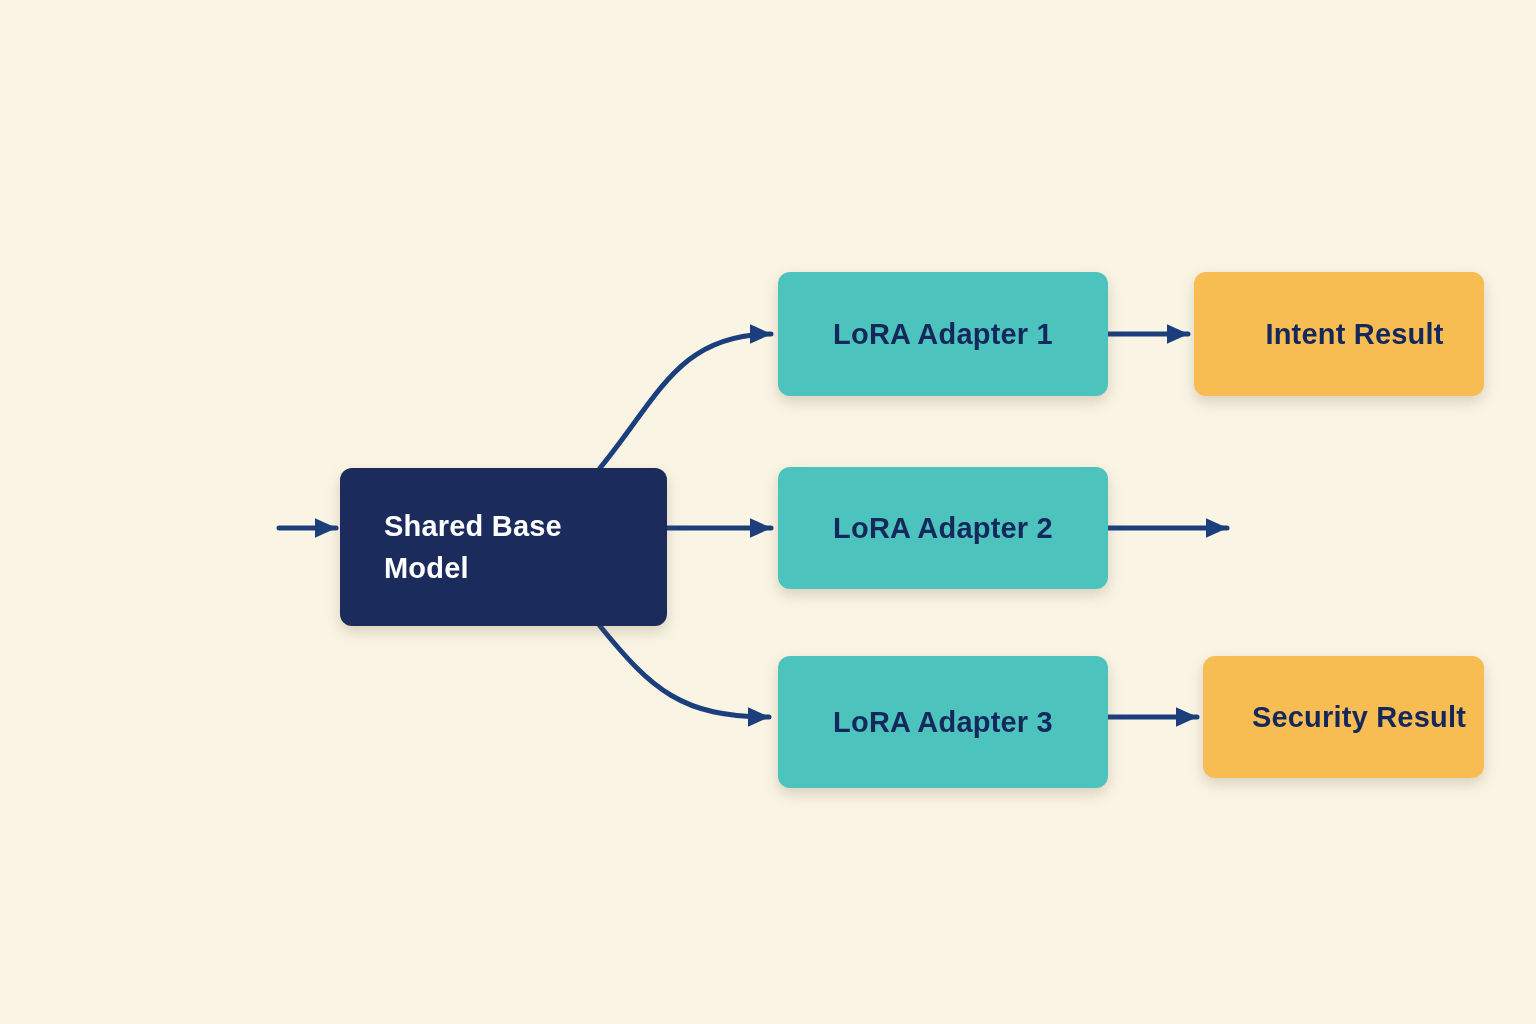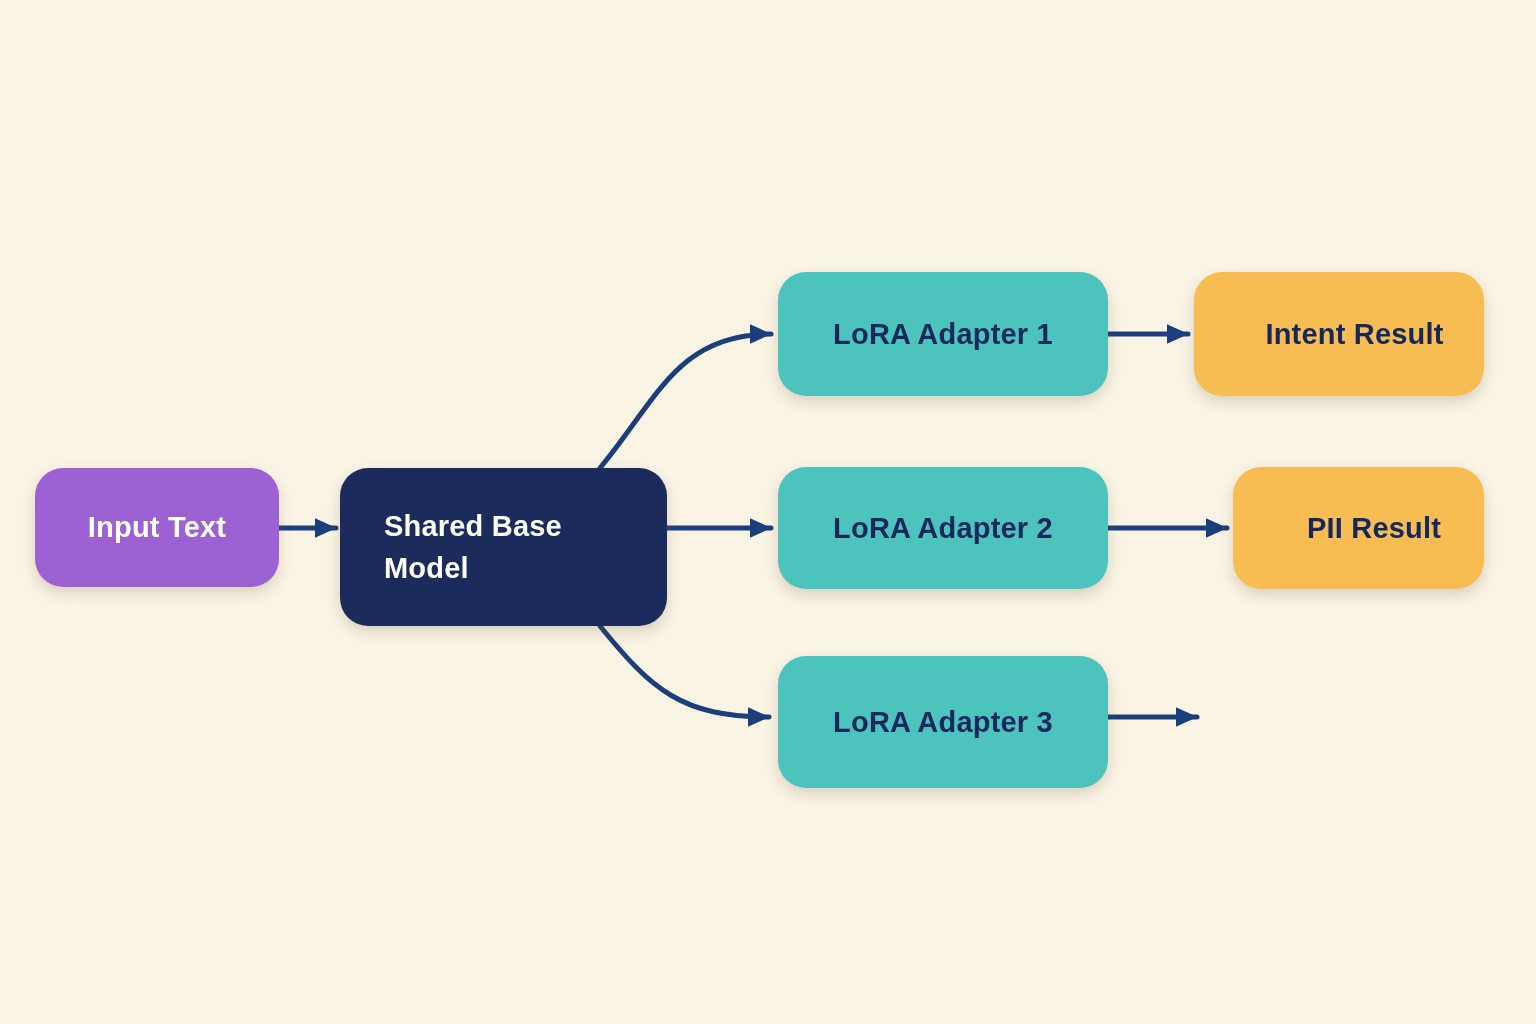--- a/index.html
+++ b/index.html
@@ -25,21 +25,21 @@
     height: 1024px;
   }
   .edges-layer {
     position: absolute;
     left: 0; top: 0;
     width: 1536px;
     height: 1024px;
   }
   .node {
     position: absolute;
-    border-radius: 28px;
+    border-radius: 12px;
     display: flex;
     align-items: center;
     justify-content: center;
     font-weight: bold;
     font-size: 29px;
     letter-spacing: 0.2px;
     box-shadow: 0 6px 14px rgba(105, 85, 50, 0.22);
     text-align: center;
   }
   .node-purple { background: var(--node-purple); color: var(--text-light); }
@@ -78,23 +78,20 @@
     </defs>
     <path class="edge" d="M 279 528 L 336 528" marker-end="url(#ah)"></path>
     <path class="edge" d="M 600 468 C 658 398, 678 334, 771 334" marker-end="url(#ah)"></path>
     <path class="edge" d="M 667 528 L 771 528" marker-end="url(#ah)"></path>
     <path class="edge" d="M 600 626 C 652 690, 682 717, 769 717" marker-end="url(#ah)"></path>
     <path class="edge" d="M 1108 334 L 1188 334" marker-end="url(#ah)"></path>
     <path class="edge" d="M 1108 528 L 1227 528" marker-end="url(#ah)"></path>
     <path class="edge" d="M 1108 717 L 1197 717" marker-end="url(#ah)"></path>
   </svg>
 
-  <div class="node node-purple" id="node-input">
-    <span>Input Text</span>
-  </div>
 
   <div class="node node-navy" id="node-base">
     <span>Shared Base Model</span>
   </div>
 
   <div class="node node-teal" id="node-adapter1">
     <span>LoRA Adapter 1</span>
   </div>
 
   <div class="node node-teal" id="node-adapter2">
@@ -102,18 +99,18 @@
   </div>
 
   <div class="node node-teal" id="node-adapter3">
     <span>LoRA Adapter 3</span>
   </div>
 
   <div class="node node-yellow" id="node-intent">
     <span>Intent Result</span>
   </div>
 
-  <div class="node node-yellow" id="node-pii">
-    <span>PII Result</span>
+
+  <div class="node node-yellow" id="node-security">
+    <span>Security Result</span>
   </div>
-
 
 </div>
 
 </body></html>

